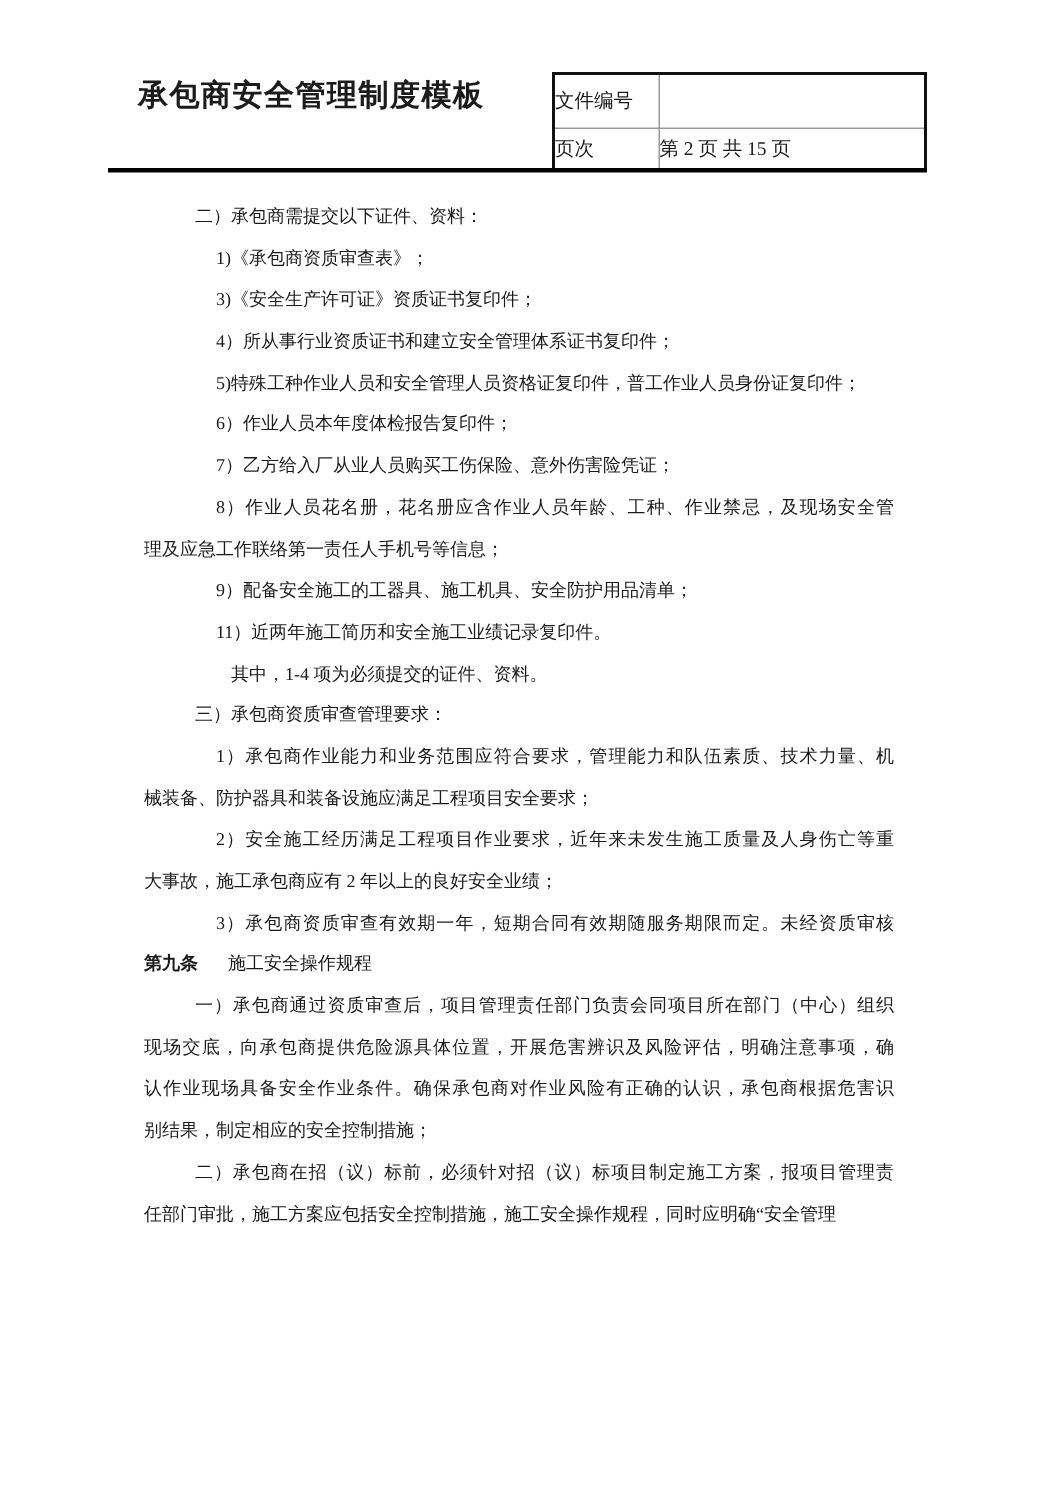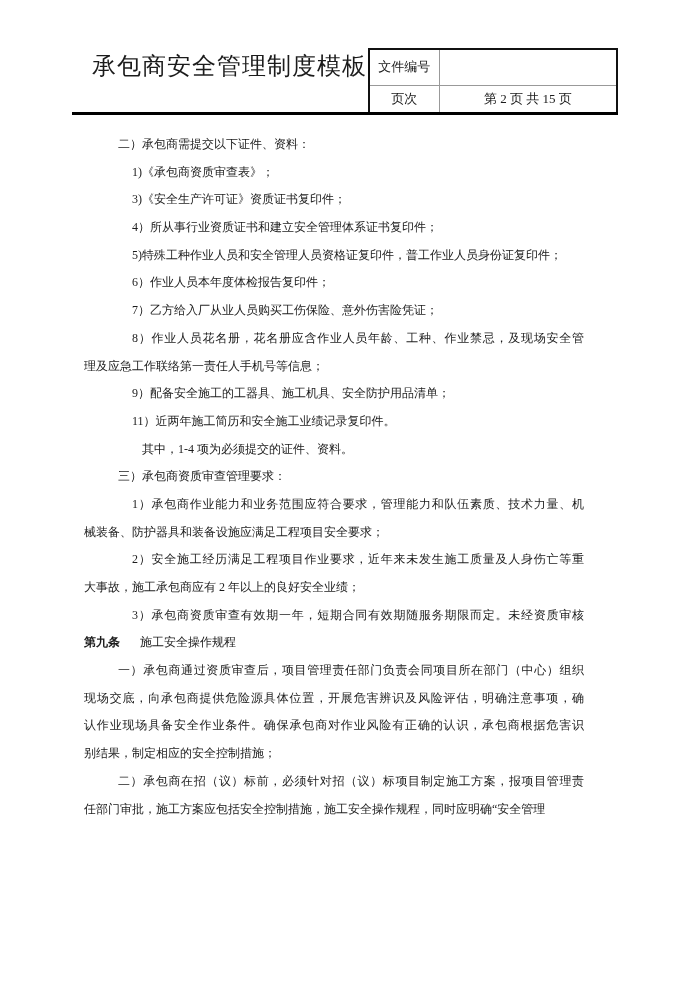--- a/index.html
+++ b/index.html
@@ -7,43 +7,43 @@
   .page {
     position:relative;
     width:700px; height:990px;
     background:#ffffff;
     font-family:"Liberation Serif","DejaVu Serif",serif;
     color:#1b1b1b;
     overflow:hidden;
   }
   .title {
     position:absolute; left:92px; top:50px;
-    font-size:24px; font-weight:normal; letter-spacing:1px;
+    font-size:20px; font-weight:bold; letter-spacing:1px;
     white-space:nowrap;
   }
   table.hdr {
     position:absolute; left:368px; top:48px;
     width:250px; border-collapse:collapse; table-layout:fixed;
     border:2px solid #111;
     font-size:13px;
   }
   table.hdr td {
     border:1px solid #999;
-    text-align:center; vertical-align:middle;
+    text-align:left; vertical-align:middle;
     padding:0; overflow:hidden; white-space:nowrap;
   }
   table.hdr col.c1 { width:70px; }
   table.hdr tr.r1 td { height:36px; }
   table.hdr tr.r2 td { height:28px; }
   .rule {
     position:absolute; left:72px; top:112px;
     width:546px; height:3px; background:#000;
   }
   .body {
-    position:absolute; left:84px; top:131px; width:500px;
+    position:absolute; left:96px; top:131px; width:500px;
     font-size:12px;
   }
   .line {
     height:27.7px; line-height:27.7px;
     white-space:normal; overflow:hidden;
   }
   .line.i1 { padding-left:34px; }
   .line.i2 { padding-left:48px; }
   .line.i3 { padding-left:58px; }
   .line.just { text-align:justify; text-align-last:justify; }

